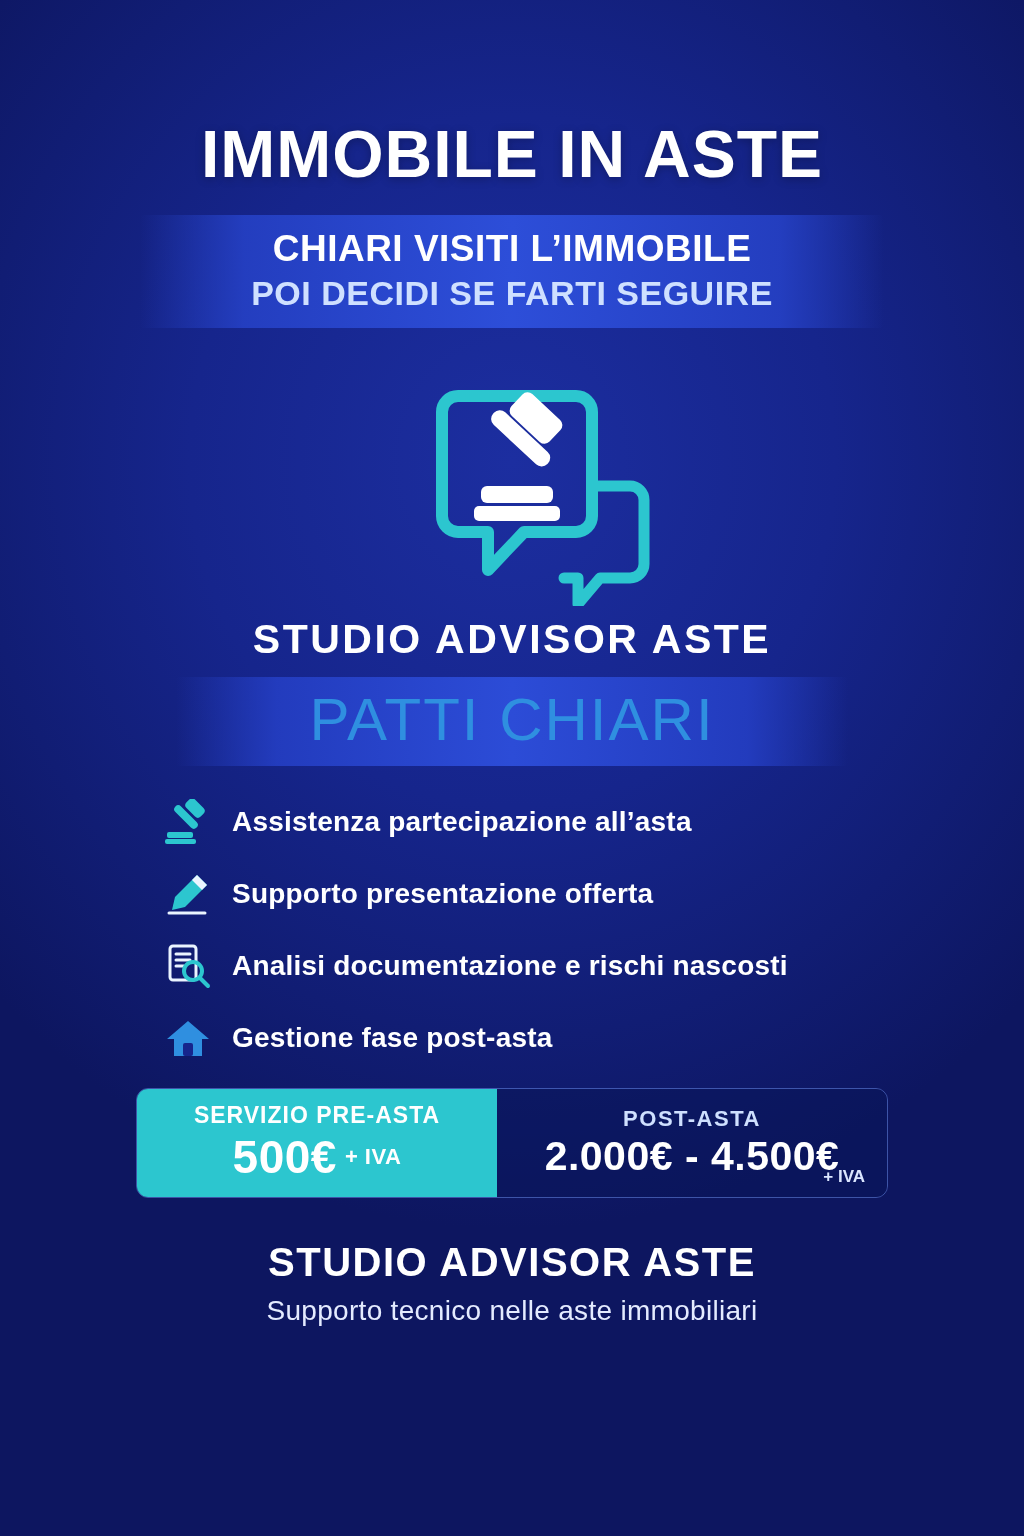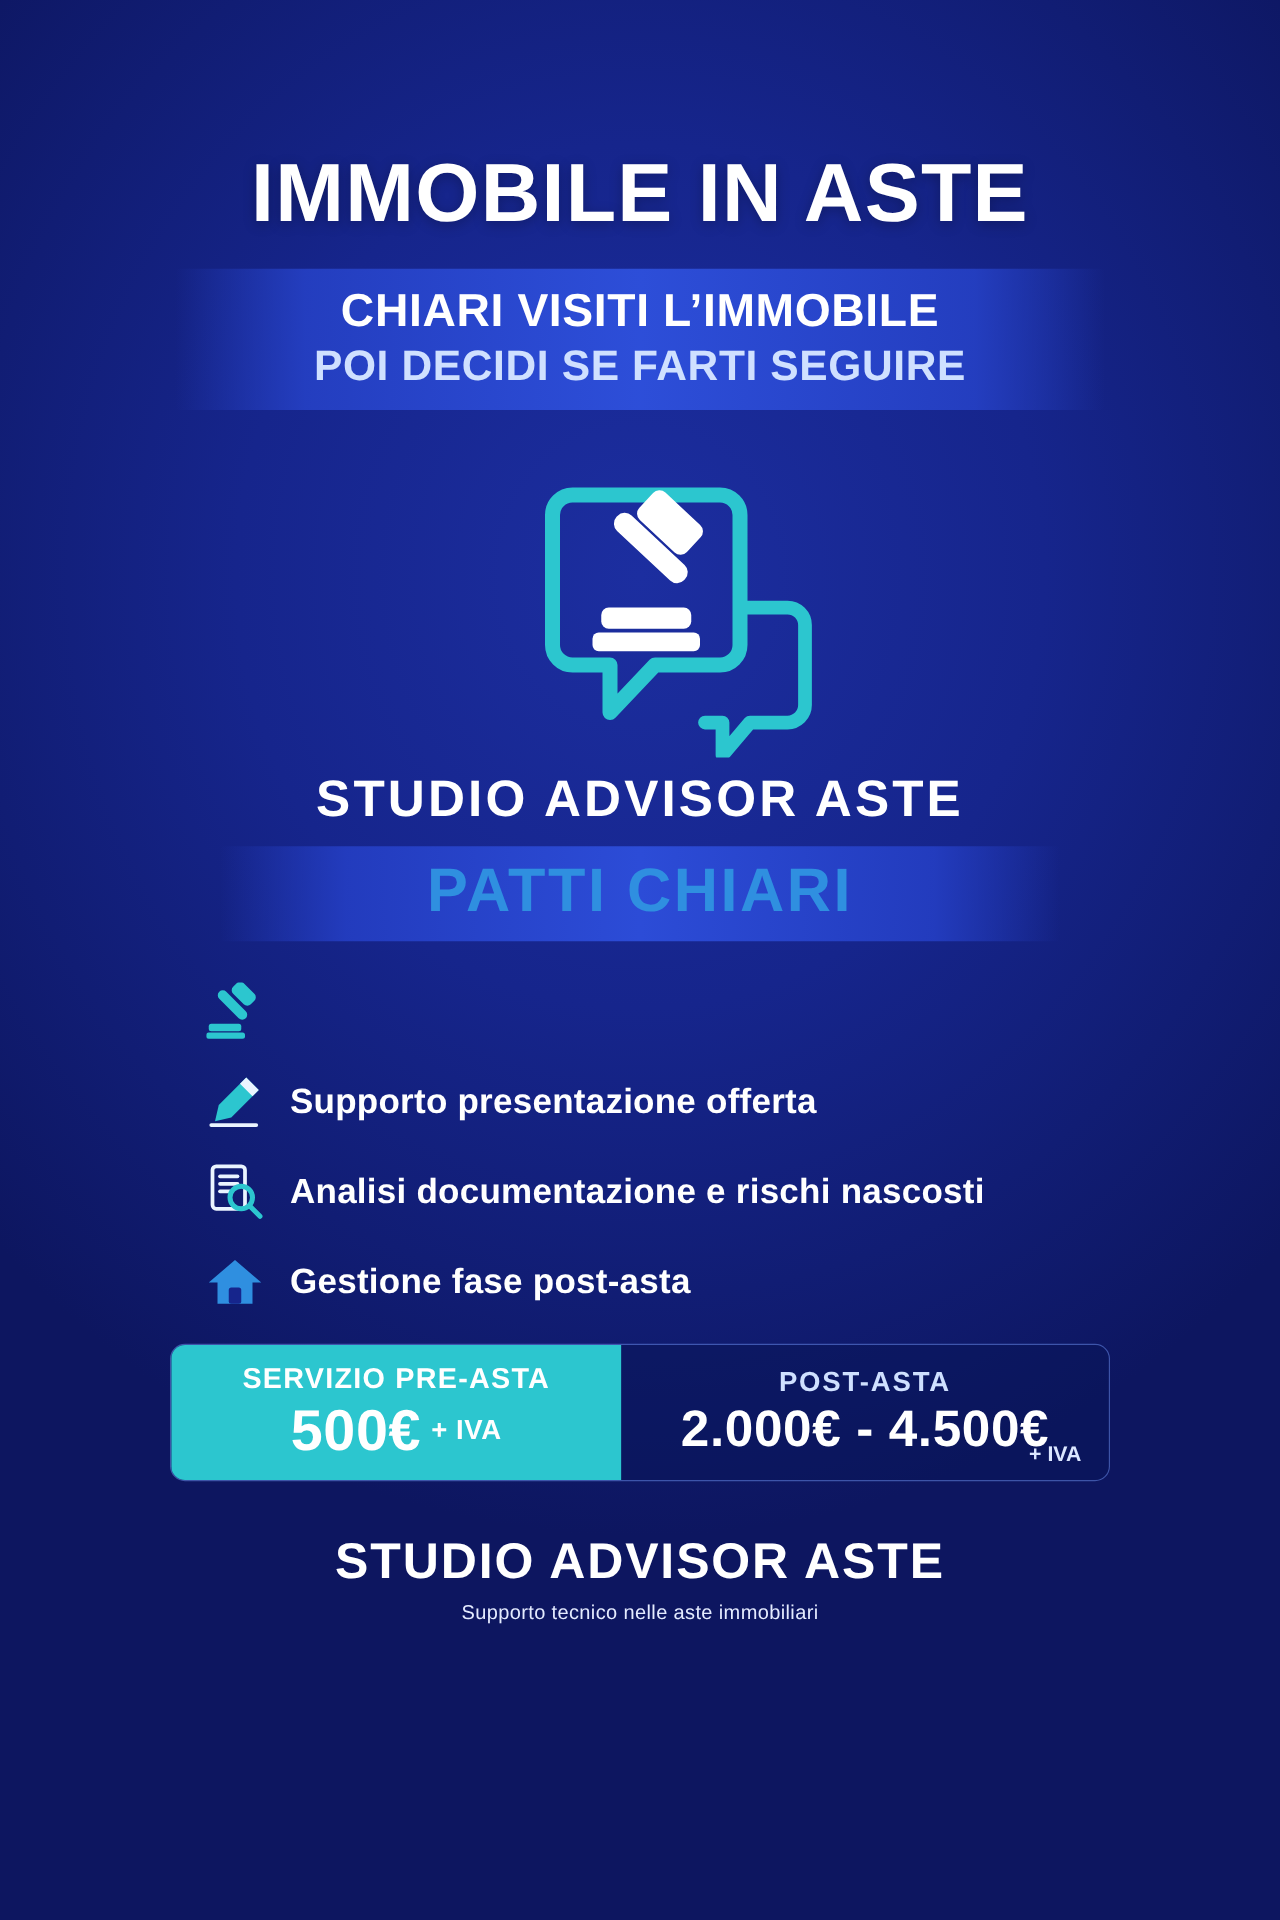--- a/index.html
+++ b/index.html
@@ -90,22 +90,22 @@
     background:linear-gradient(90deg,
         rgba(28,48,160,0) 0%,
         rgba(36,62,195,.9) 15%,
         rgba(44,76,215,1) 50%,
         rgba(36,62,195,.9) 85%,
         rgba(28,48,160,0) 100%);
     border-radius:3px;
   }
   .patti-band span {
     color:#2f8fe0;
-    font-size:49px;
-    font-weight:bold;
+    font-size:60px;
+    font-weight:normal;
     letter-spacing:2px;
   }
 
   
   .features {
     margin-top:30px;
     width:760px;
     display:flex;
     flex-direction:column;
     gap:20px;
@@ -178,21 +178,21 @@
   
   .footer {
     margin-top:42px;
     text-align:center;
   }
   .footer .f1 {
     color:#ffffff; font-size:40px; font-weight:bold; letter-spacing:1.5px;
   }
   .footer .f2 {
     margin-top:10px;
-    color:#e4ebff; font-size:16px; letter-spacing:.3px;
+    color:#e4ebff; font-size:28px; letter-spacing:.3px;
   }
 </style>
 </head>
 <body>
 
 <div class="poster">
 
   <div class="headline">IMMOBILE IN ASTE</div>
 
   <div class="subband">
@@ -227,20 +227,21 @@
       <span class="ic">
         <svg viewBox="0 0 46 46" xmlns="http://www.w3.org/2000/svg">
           <g fill="#2cc6cf">
             <rect x="20" y="3" width="20" height="12" rx="4" transform="rotate(45 30 9)"></rect>
             <rect x="6" y="14" width="30" height="8" rx="4" transform="rotate(45 21 18)"></rect>
             <rect x="2" y="33" width="26" height="6" rx="2"></rect>
             <rect x="0" y="40" width="31" height="5" rx="2"></rect>
           </g>
         </svg>
       </span>
+      <span class="txt">Assistenza partecipazione all’asta</span>
     </div>
 
     <div class="feature">
       <span class="ic">
         <svg viewBox="0 0 46 46" xmlns="http://www.w3.org/2000/svg">
           <path d="M32 4 l10 10 -22 22 -13 3 3 -13 z" fill="#2cc6cf"></path>
           <path d="M32 4 l10 10 -5 5 -10 -10 z" fill="#eaf4ff"></path>
           <line x1="4" y1="42" x2="40" y2="42" stroke="#eaf4ff" stroke-width="3" stroke-linecap="round"></line>
         </svg>
       </span>

